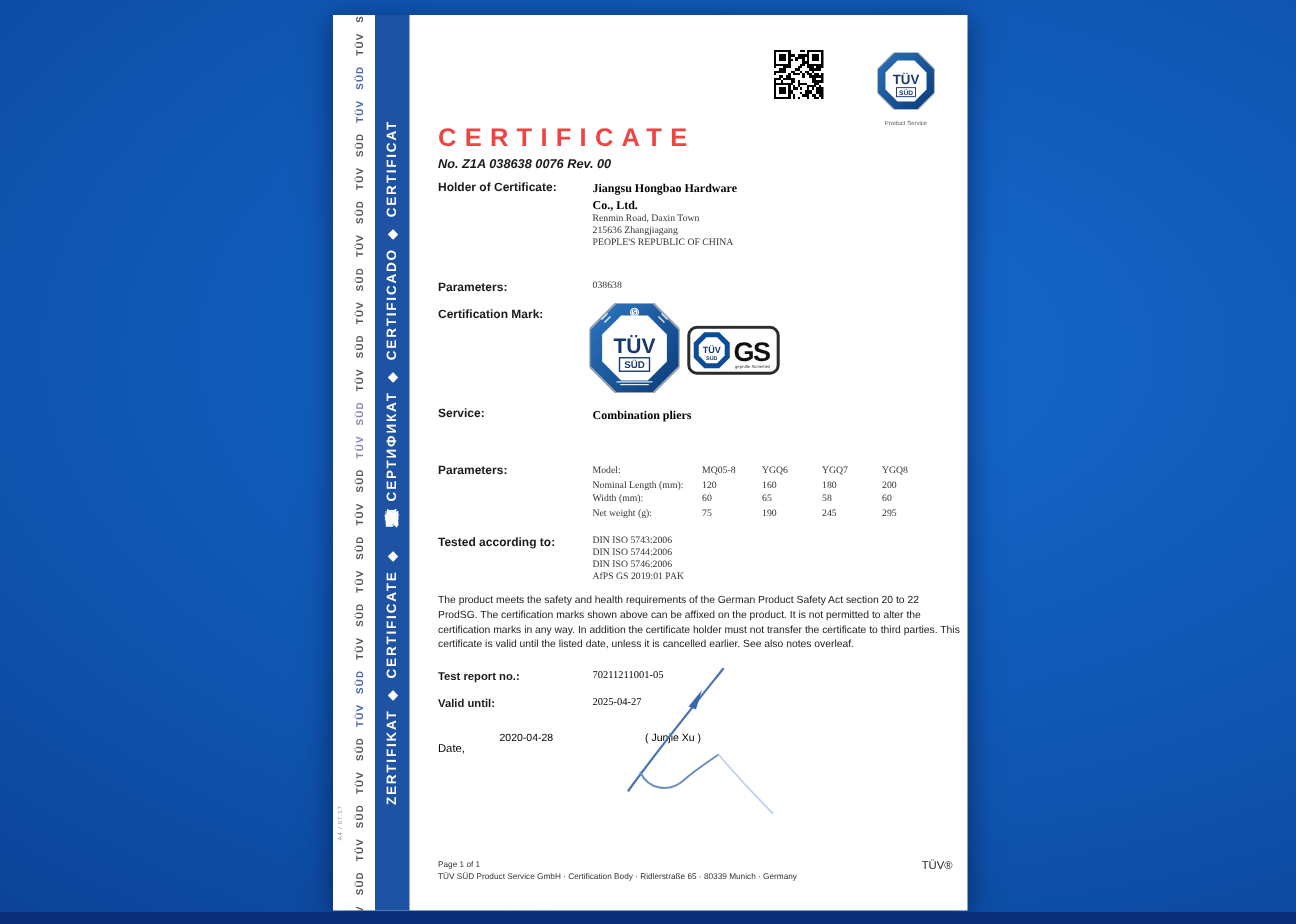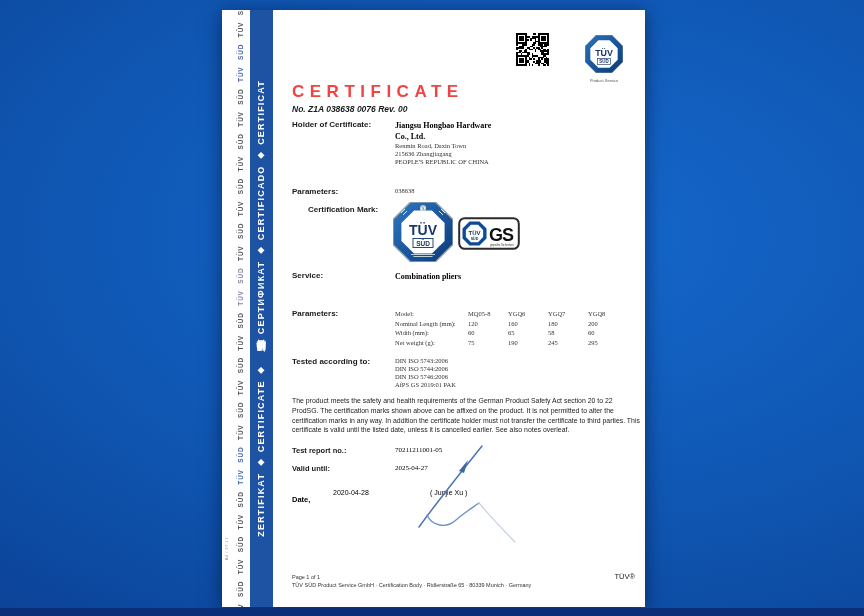--- a/index.html
+++ b/index.html
@@ -258,21 +258,21 @@
       <div class="small">Renmin Road, Daxin Town</div>
       <div class="small">215636 Zhangjiagang</div>
       <div class="small">PEOPLE'S REPUBLIC OF CHINA</div>
     </span>
   </div>
 
   <div class="sec" style="top:177px;">
     <span class="lbl">Parameters:</span><span class="val small">038638</span>
   </div>
 
-  <div class="sec" style="top:195px;margin-left:16px;">
+  <div class="sec" style="top:195px;">
     <span class="lbl">Certification Mark:</span>
   </div>
 
   <svg style="position:absolute;left:171px;top:192px;" width="60" height="60" viewBox="0 0 60 60">
     <defs>
       <linearGradient id="og2" x1="0" y1="0" x2="1" y2="1">
         <stop offset="0" stop-color="#2e77c2"></stop>
           <stop offset="1" stop-color="#0a3a78"></stop>
       </linearGradient>
     </defs>
@@ -359,21 +359,21 @@
 
   <div class="sec" style="top:436px;">
     <span class="lbl" style="font-size:7.5px;">Test report no.:</span><span class="val" style="font-size:7px;">70211211001-05</span>
   </div>
 
   <div class="sec" style="top:454px;">
     <span class="lbl" style="font-size:7.5px;">Valid until:</span><span class="val" style="font-size:7px;">2025-04-27</span>
   </div>
 
   <div class="sec" style="top:478px;">
-    <span style="font-weight:bold;font-size:7.5px;">Date,</span>
+    <span style="font-weight:normal;font-size:7.5px;">Date,</span>
     <span style="font-size:7px;position:absolute;left:41px;top:1px;">2020-04-28</span>
     <span style="font-size:7px;position:absolute;left:138px;top:1px;">( Junjie Xu )</span>
   </div>
 
   <svg class="sig-svg">
     <path d="M197,517 C215,492 240,461 260,436" fill="none" stroke="#4a74b4" stroke-width="1.5" stroke-linecap="round"></path>
     <polygon points="237,461 246,450 242,463" fill="#3c67a8"></polygon>
     <path d="M205,505 C210,516 224,519 234,510 C242,503 250,498 257,493" fill="none" stroke="#6b8fc4" stroke-width="1.3" stroke-linecap="round"></path>
     <path d="M257,493 C268,506 280,519 293,532" fill="none" stroke="#c2d2e6" stroke-width="1.2" stroke-linecap="round"></path>
   </svg>

